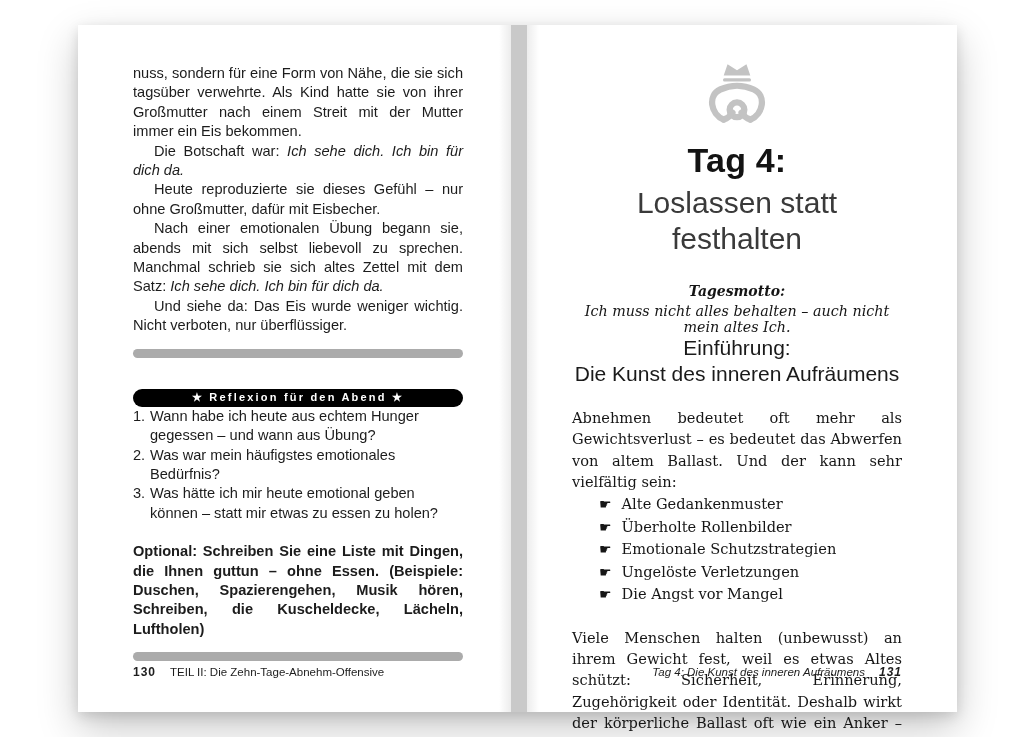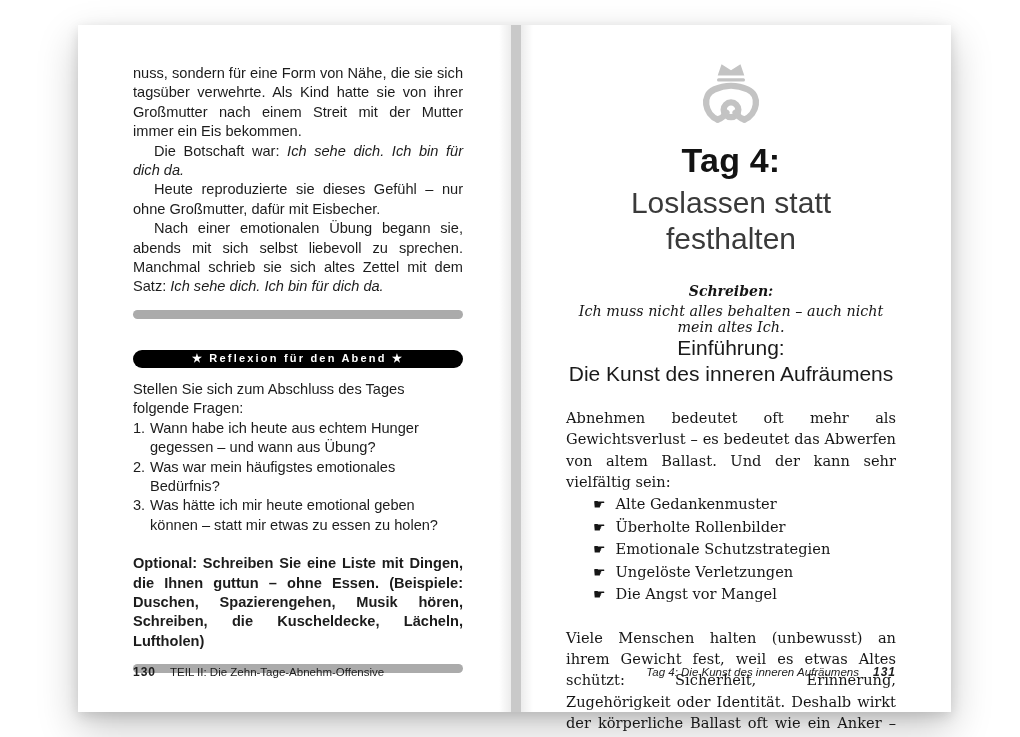--- a/index.html
+++ b/index.html
@@ -3,21 +3,21 @@
 <meta charset="utf-8">
 <style>
   * { margin: 0; padding: 0; box-sizing: border-box; }
   html, body { width: 1020px; height: 737px; background: #ffffff; overflow: hidden; }
   body { font-family: "Liberation Sans", sans-serif; color: #1c1c1c; }
 
   .stage { position: relative; width: 1020px; height: 737px; }
 
   .book {
     position: absolute; left: 78px; top: 25px;
-    display: flex; gap: 10px;
+    display: flex; gap: 16px;
     background: #c9c9c9;
     box-shadow: 0 16px 38px rgba(0,0,0,0.22), 0 4px 12px rgba(0,0,0,0.13);
   }
   .page { position: relative; height: 687px; background: #ffffff; }
   .page-left  { width: 433px; padding: 39px 48px 0 55px; }
   .page-right { width: 430px; padding: 33px 55px 0 45px; }
   .page-left::after {
     content: ""; position: absolute; top: 0; bottom: 0; right: 0; width: 12px;
     background: linear-gradient(to right, rgba(0,0,0,0), rgba(0,0,0,0.075));
     pointer-events: none;
@@ -110,28 +110,28 @@
 
 <div class="stage">
   <div class="book">
 
     <section class="page page-left">
 
       <p class="body-sans"><span>nuss, sondern für eine Form von Nähe, die sie sich tagsüber verwehrte. Als Kind hatte sie von ihrer Großmutter nach einem Streit mit der Mutter immer ein Eis bekommen.</span></p>
       <p class="body-sans indent"><span>Die Botschaft war: </span><em>Ich sehe dich. Ich bin für dich da.</em></p>
       <p class="body-sans indent"><span>Heute reproduzierte sie dieses Gefühl – nur ohne Großmutter, dafür mit Eisbecher.</span></p>
       <p class="body-sans indent"><span>Nach einer emotionalen Übung begann sie, abends mit sich selbst liebevoll zu sprechen. Manchmal schrieb sie sich altes Zettel mit dem Satz: </span><em>Ich sehe dich. Ich bin für dich da.</em></p>
+      <p class="body-sans indent"><span>Und siehe da: Das Eis wurde weniger wichtig. Nicht verboten, nur überflüssiger.</span></p>
 
       <div class="bar bar-1"></div>
 
       <div class="pill">
         <span>★  Reflexion für den Abend  ★</span>
       </div>
 
-      <p class="body-sans intro">Stellen Sie sich zum Abschluss des Tages folgende Fragen:</p>
 
       <div class="body-sans qitem">
         <span class="qnum">1.</span>
         <div class="qtext">Wann habe ich heute aus echtem Hunger gegessen – und wann aus Übung?</div>
       </div>
       <div class="body-sans qitem">
         <span class="qnum">2.</span>
         <div class="qtext">Was war mein häufigstes emotionales Bedürfnis?</div>
       </div>
       <div class="body-sans qitem">
@@ -162,21 +162,21 @@
             <path d="M31 85 C 37 83, 41 79, 43.5 75"></path>
             <path d="M69 85 C 63 83, 59 79, 56.5 75"></path>
           </g>
         </svg>
       </div>
 
       <div class="h1">Tag 4:</div>
       <div class="h2">Loslassen statt festhalten</div>
 
       <div class="motto">
-        <div class="motto-label">Schreiben:</div>
+        <div class="motto-label">Tagesmotto:</div>
         <div class="motto-text">Ich muss nicht alles behalten – auch nicht mein altes Ich.</div>
       </div>
 
       <div class="sec">
         <div>Einführung:</div>
         <div>Die Kunst des inneren Aufräumens</div>
       </div>
 
       <p class="body-serif rp1">Abnehmen bedeutet oft mehr als Gewichtsverlust – es bedeutet das Abwerfen von altem Ballast. Und der kann sehr vielfältig sein:</p>
 

